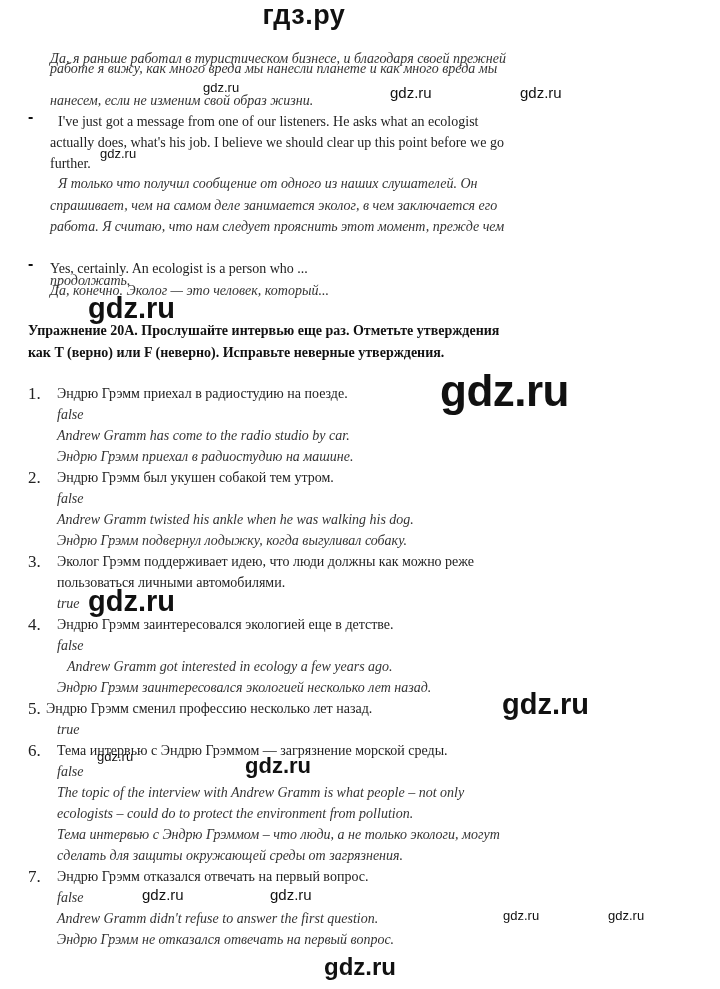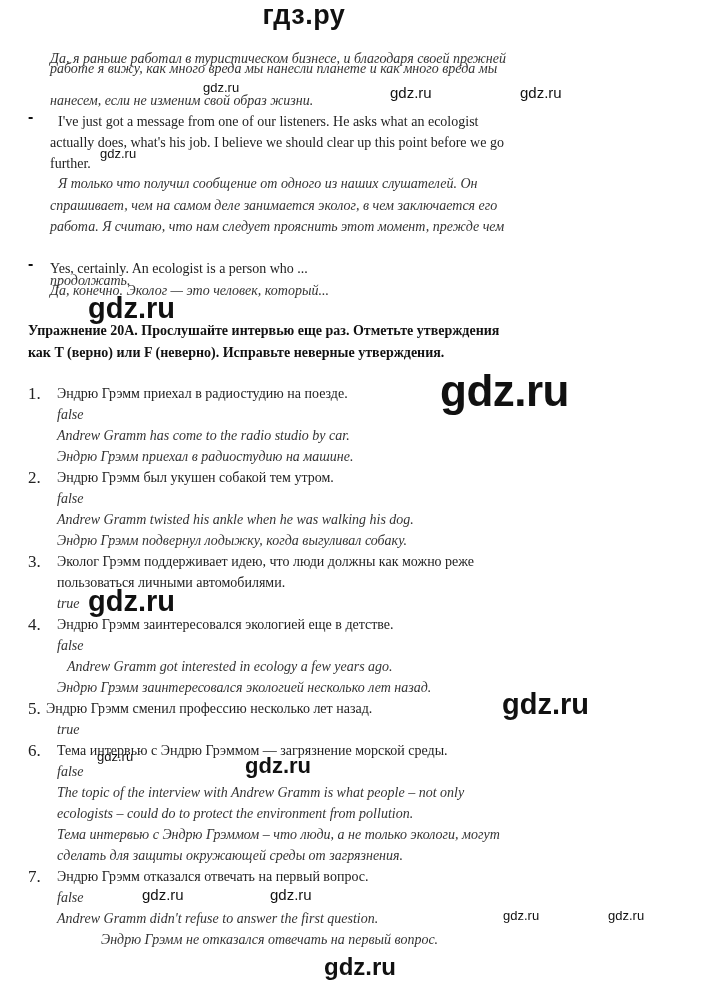--- a/index.html
+++ b/index.html
@@ -80,21 +80,21 @@
 <div class="line it" style="left:57px; top:761px;">false</div>
 <div class="line it" style="left:57px; top:782px;">The topic of the interview with Andrew Gramm is what people – not only</div>
 <div class="line it" style="left:57px; top:803px;">ecologists – could do to protect the environment from pollution.</div>
 <div class="line it" style="left:57px; top:824px;">Тема интервью с Эндрю Грэммом – что люди, а не только экологи, могут</div>
 <div class="line it" style="left:57px; top:845px;">сделать для защиты окружающей среды от загрязнения.</div>
 
 <div class="num" style="left:28px; top:866px;">7.</div>
 <div class="line" style="left:57px; top:866px;">Эндрю Грэмм отказался отвечать на первый вопрос.</div>
 <div class="line it" style="left:57px; top:887px;">false</div>
 <div class="line it" style="left:57px; top:908px;">Andrew Gramm didn't refuse to answer the first question.</div>
-<div class="line it" style="left:57px; top:929px;margin-left:44px;">Эндрю Грэмм не отказался отвечать на первый вопрос.</div>
+<div class="line it" style="left:57px; top:929px;">Эндрю Грэмм не отказался отвечать на первый вопрос.</div>
 
 <div class="wm wm-small" style="left:203px; top:80px;">gdz.ru</div>
 <div class="wm wm-med" style="left:390px; top:84px;">gdz.ru</div>
 <div class="wm wm-med" style="left:520px; top:84px;">gdz.ru</div>
 <div class="wm wm-small" style="left:100px; top:146px;">gdz.ru</div>
 <div class="wm wm-large" style="left:88px; top:292px;">gdz.ru</div>
 <div class="wm wm-xl" style="left:440px; top:366px;">gdz.ru</div>
 <div class="wm wm-large" style="left:88px; top:585px;">gdz.ru</div>
 <div class="wm wm-large" style="left:502px; top:688px;">gdz.ru</div>
 <div class="wm wm-small" style="left:97px; top:749px;">gdz.ru</div>

